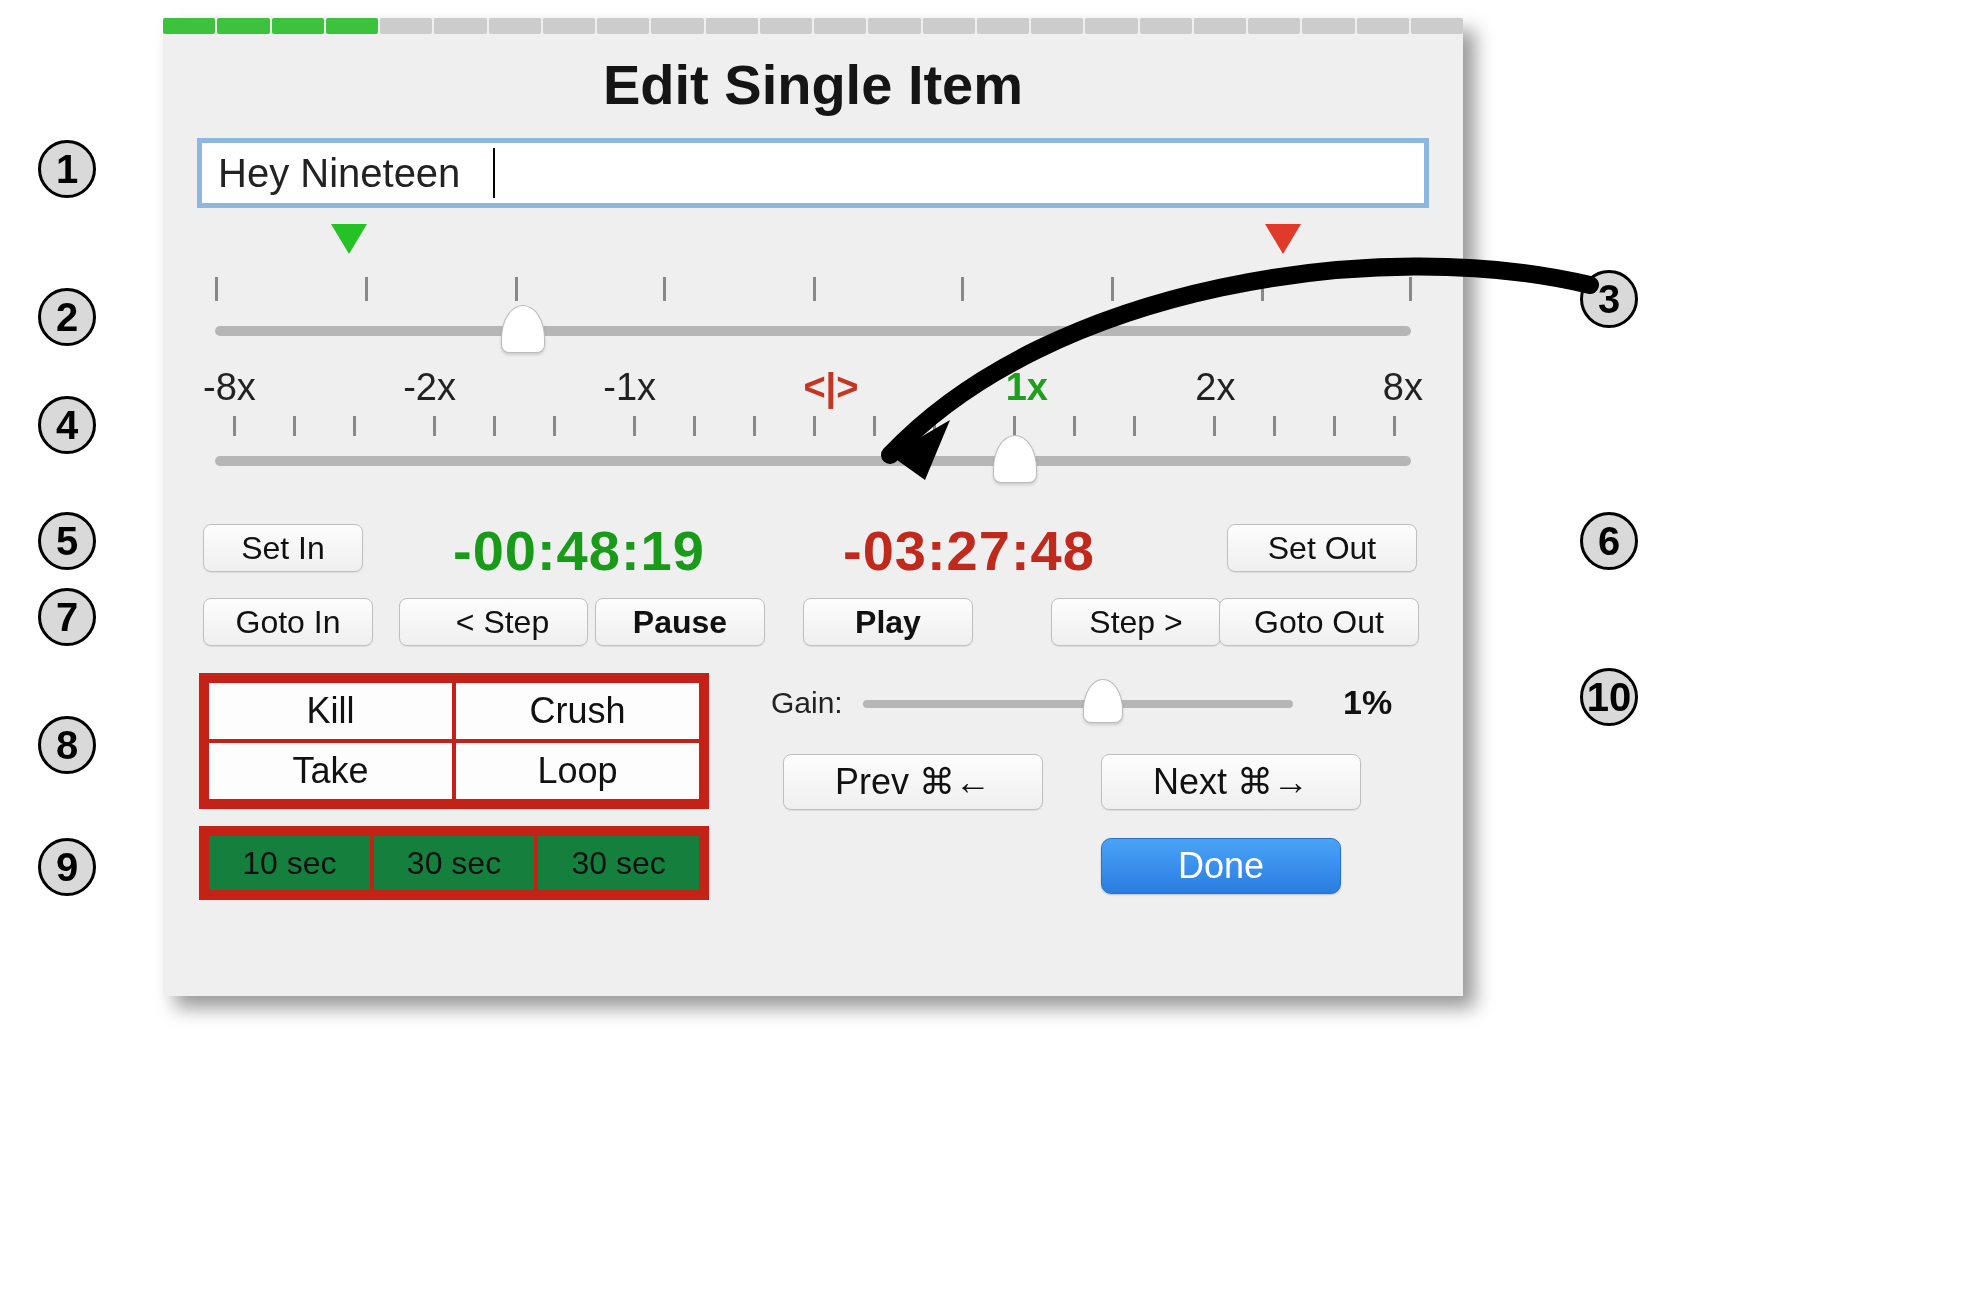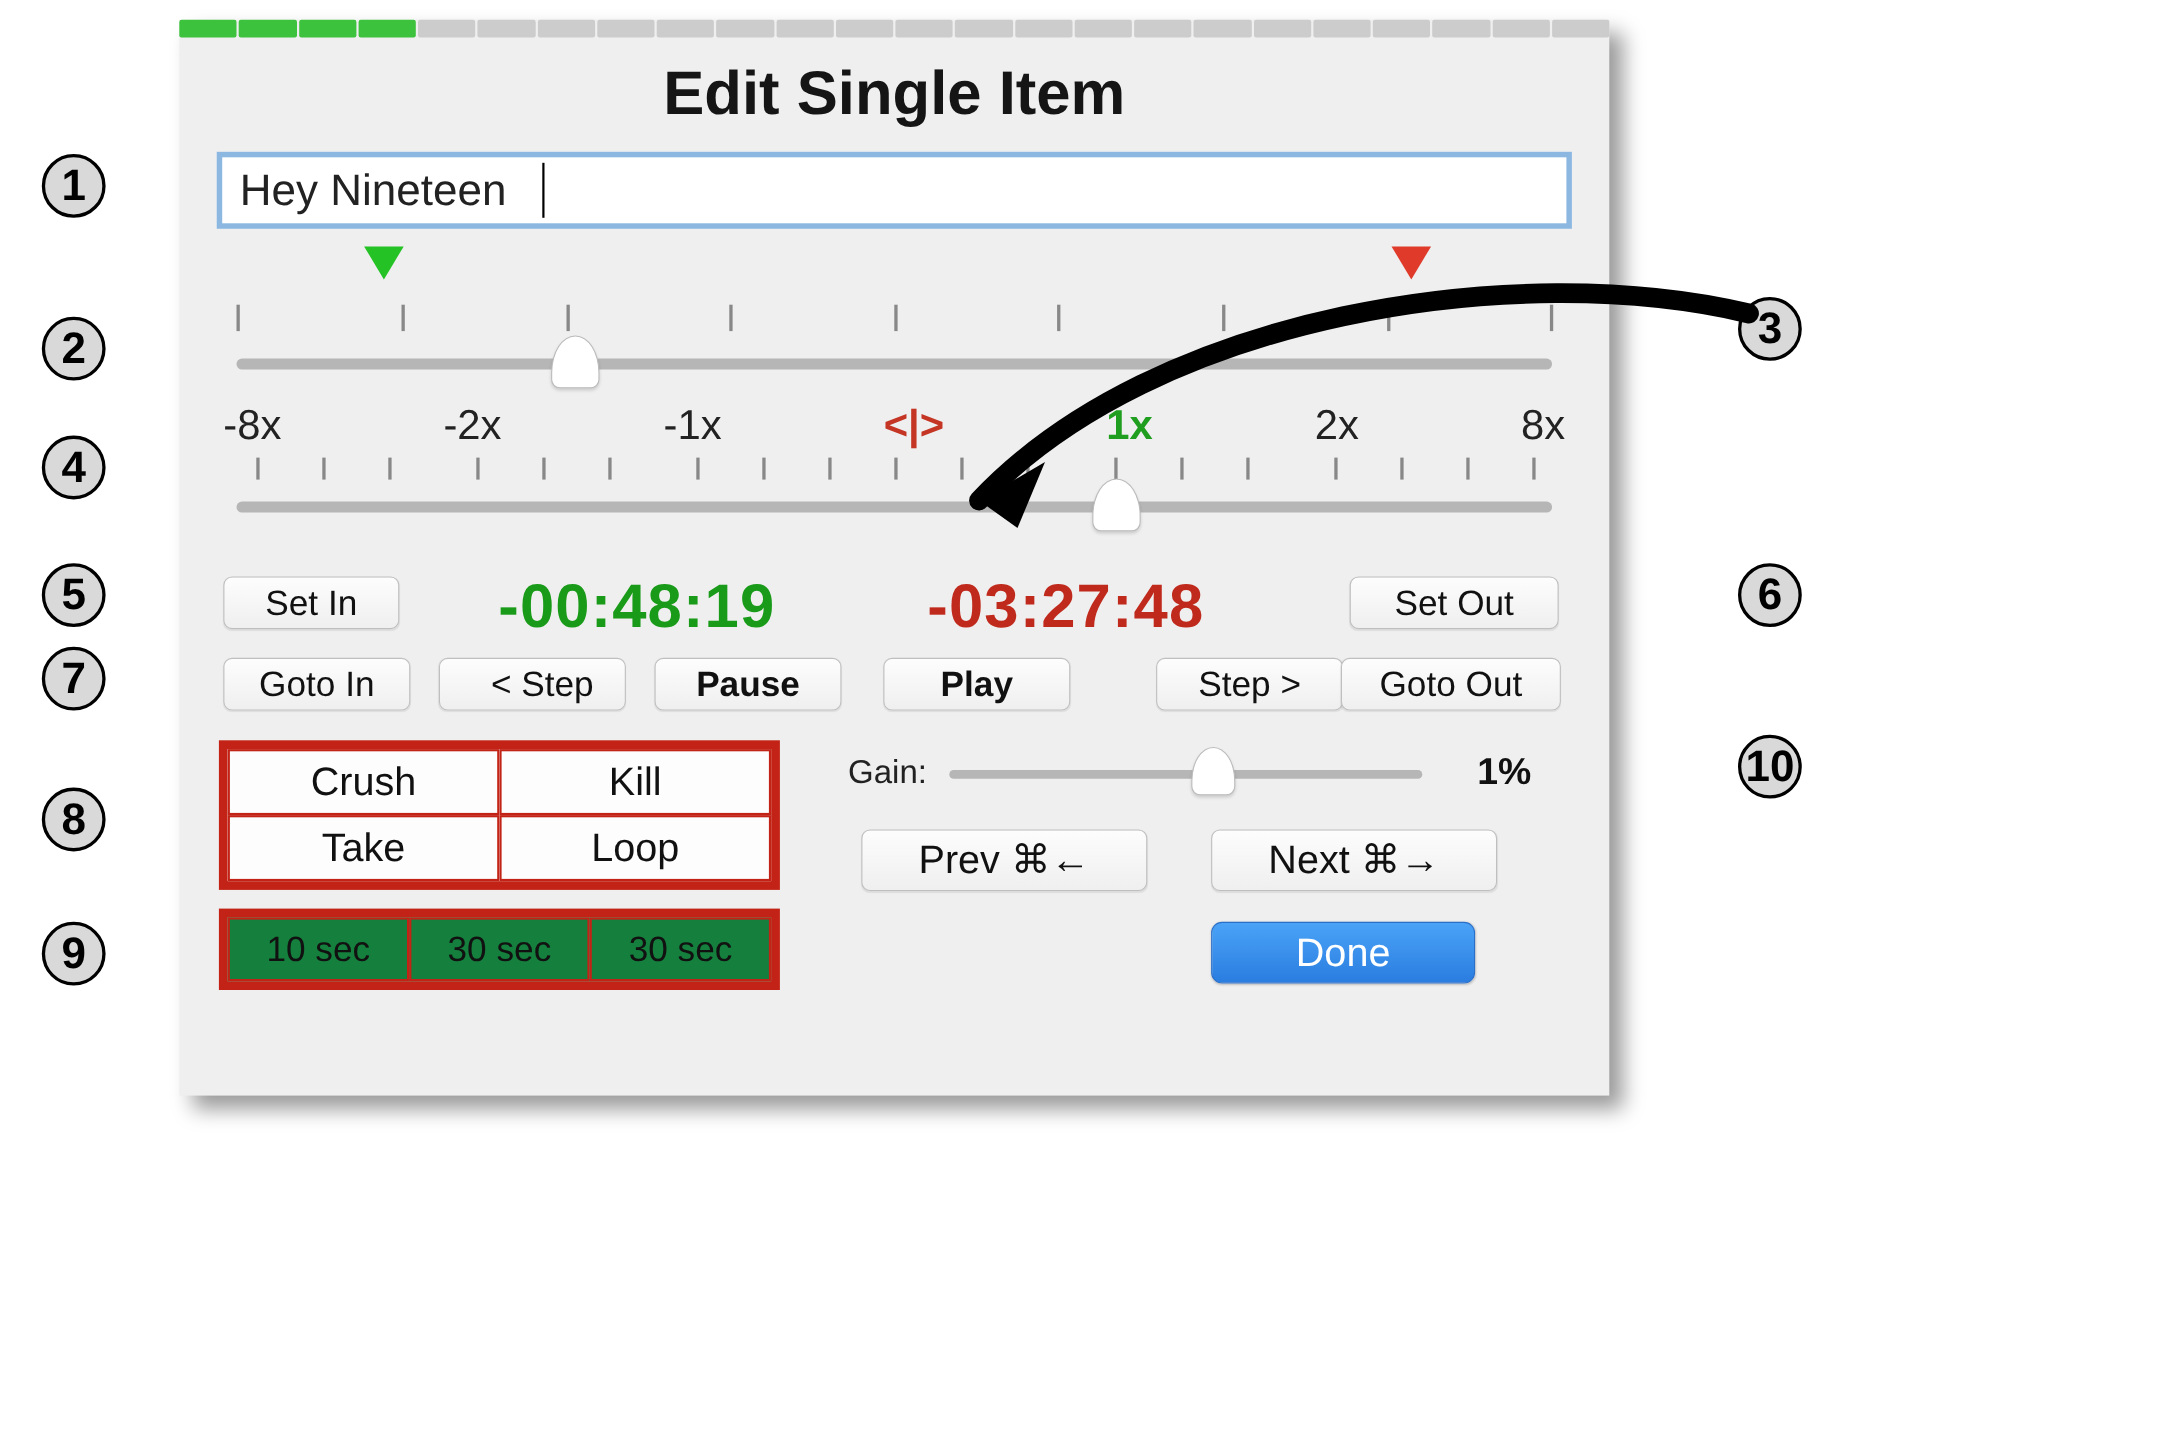--- a/index.html
+++ b/index.html
@@ -423,29 +423,29 @@
     <div class="speed-track"></div>
     <div class="speed-thumb" style="left:830px;"></div>
 
     <div class="time-in">-00:48:19</div>
     <div class="time-out">-03:27:48</div>
 
     <div class="mac-btn" style="top:506px;left:40px;width:160px;height:48px;">Set In</div>
     <div class="mac-btn" style="top:506px;left:1064px;width:190px;height:48px;">Set Out</div>
 
     <div class="mac-btn" style="top:580px;left:40px;width:170px;height:48px;">Goto In</div>
-    <div class="mac-btn" style="top:580px;left:236px;width:170px;height:48px;padding-left:28px;">&lt; Step</div>
+    <div class="mac-btn" style="top:580px;left:236px;width:189px;height:48px;padding-left:28px;">&lt; Step</div>
     <div class="mac-btn bold" style="top:580px;left:432px;width:170px;height:48px;">Pause</div>
     <div class="mac-btn bold" style="top:580px;left:640px;width:170px;height:48px;">Play</div>
     <div class="mac-btn" style="top:580px;left:888px;width:170px;height:48px;">Step &gt;</div>
     <div class="mac-btn" style="top:580px;left:1056px;width:200px;height:48px;">Goto Out</div>
 
     <div class="red-grid-1">
+      <div class="cell">Kill</div>
       <div class="cell">Crush</div>
-      <div class="cell">Kill</div>
       <div class="cell">Take</div>
       <div class="cell">Loop</div>
     </div>
     <div class="red-grid-2">
       <div class="cell">10 sec</div>
       <div class="cell">30 sec</div>
       <div class="cell">30 sec</div>
     </div>
 
     <div class="gain-label">Gain:</div>

